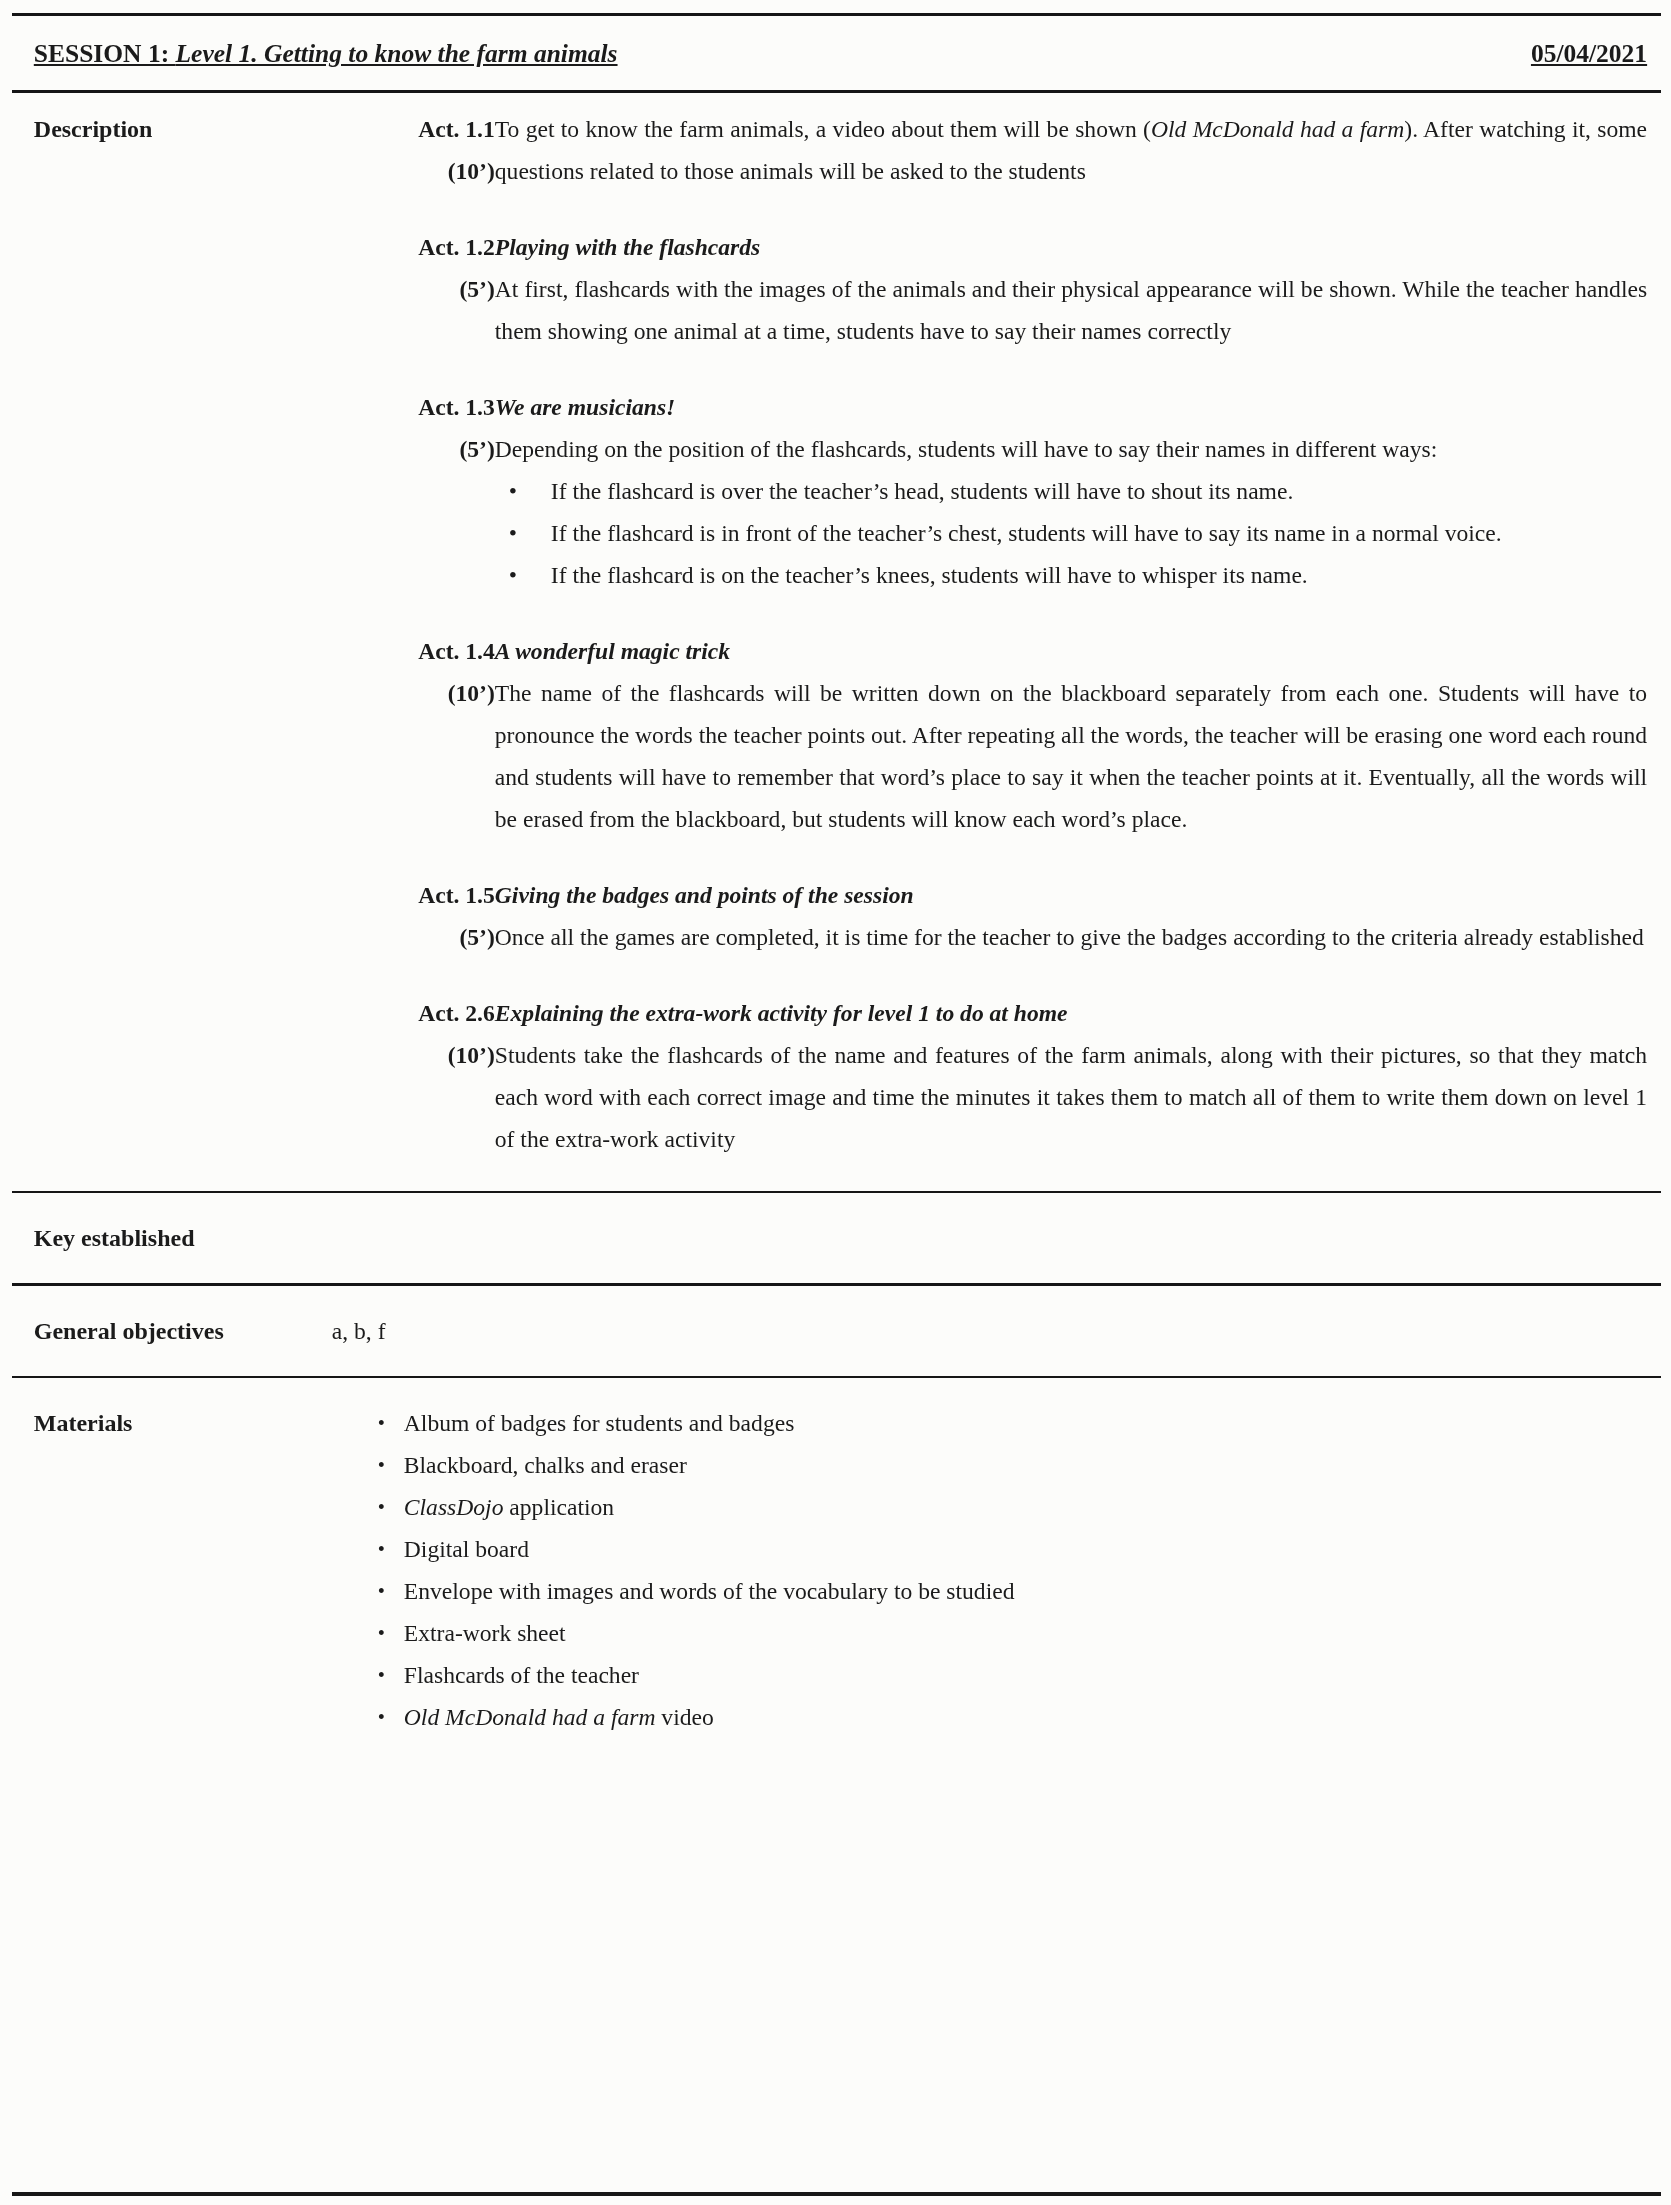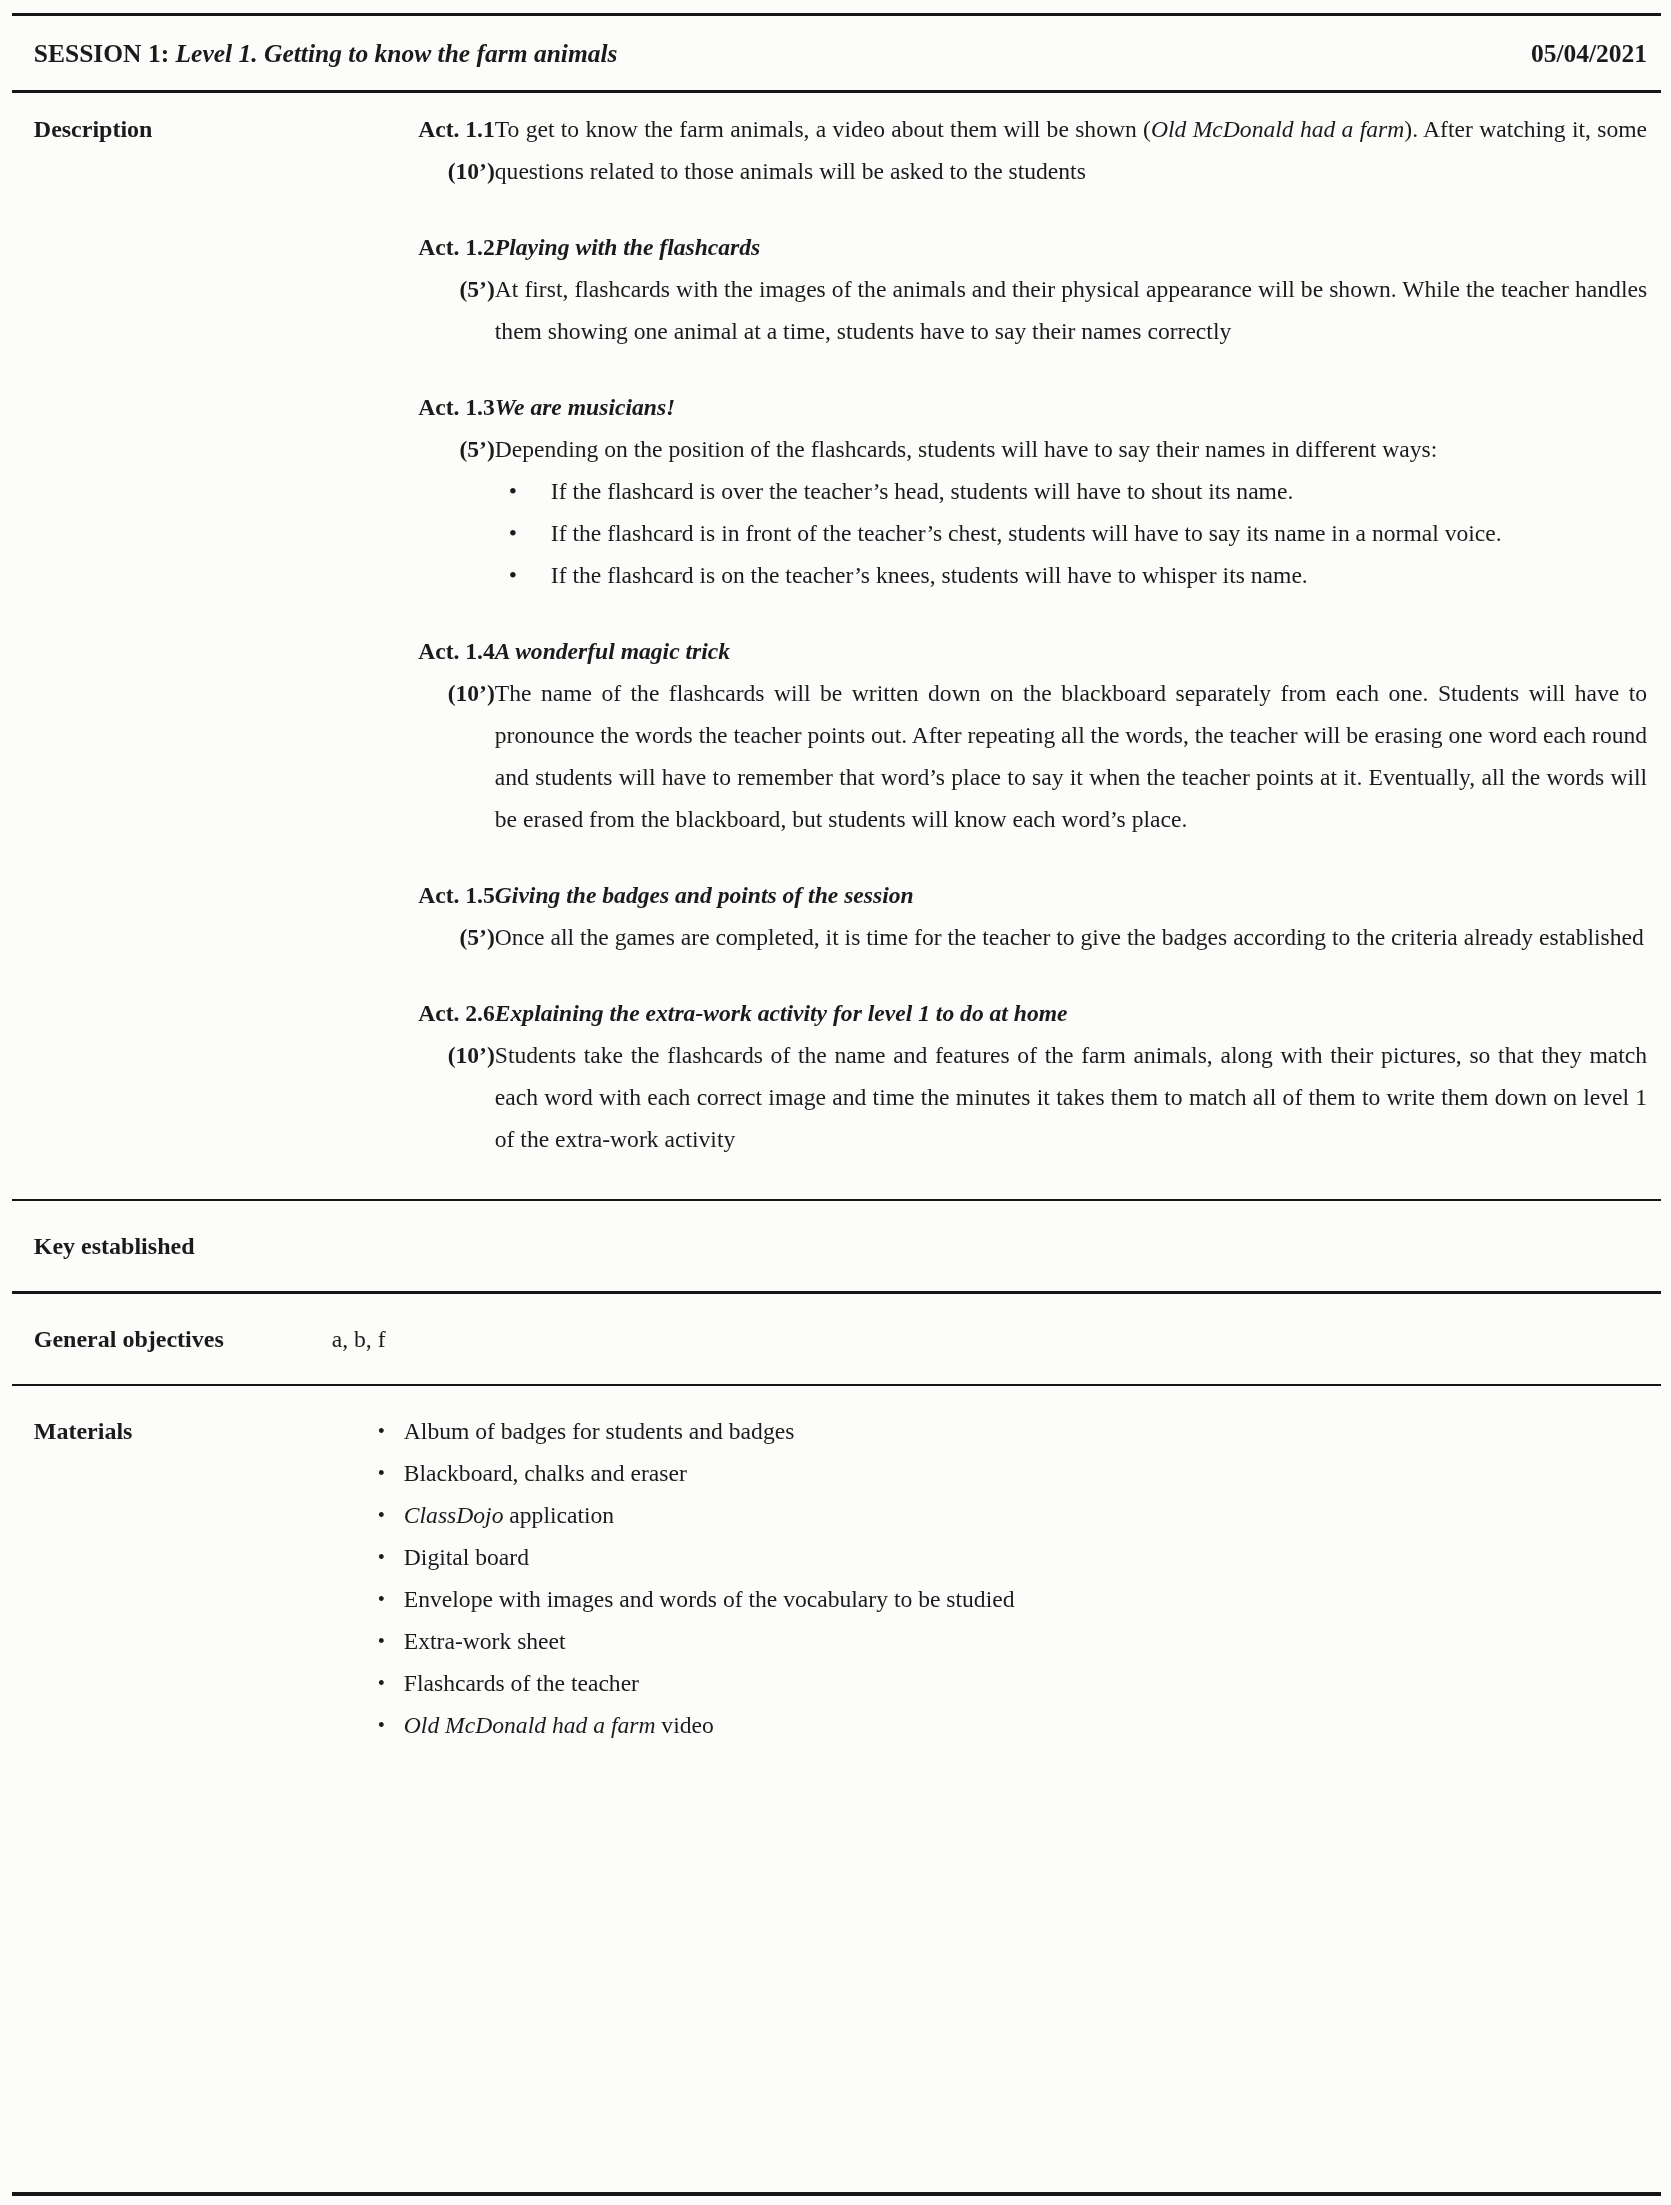--- a/index.html
+++ b/index.html
@@ -20,35 +20,36 @@
   .rule-bottom { height: 4.5px; }
 
   .session-header {
     display: flex;
     justify-content: space-between;
     align-items: baseline;
     padding: 23px 13.4px 20.4px 22.3px;
     font-size: 25.5px;
     font-weight: bold;
     line-height: 1.2;
+    text-decoration: underline;
   }
   .session-title { font-style: italic; }
   .session-date { font-weight: bold; white-space: nowrap; }
 
   .section {
     display: grid;
     padding: 24px 13.4px 24px 22.3px;
     font-size: 23.6px;
     line-height: 42px;
   }
   .label { font-weight: bold; font-size: 24px; }
 
   .section-description { grid-template-columns: 296px 1fr; padding-top: 15px; padding-bottom: 31px; }
   .activity { display: grid; grid-template-columns: 165px 1fr; margin-bottom: 34px; }
-  .activity:last-child { margin-bottom: 8px; }
+  .activity:last-child { margin-bottom: 0; }
   .act-code, .act-duration { font-weight: bold; text-align: right; }
   .act-title { font-weight: bold; font-style: italic; }
   .act-body { margin: 0; text-align: justify; }
 
   .bullets { list-style: none; margin: 0; padding: 0; }
   .bullets li { position: relative; padding-left: 56px; text-align: justify; }
   .bullets .bullet-marker { position: absolute; left: 14px; top: 0; }
 
   .kv-section { grid-template-columns: 298px 1fr; }
   .kv-value { text-align: left; }

